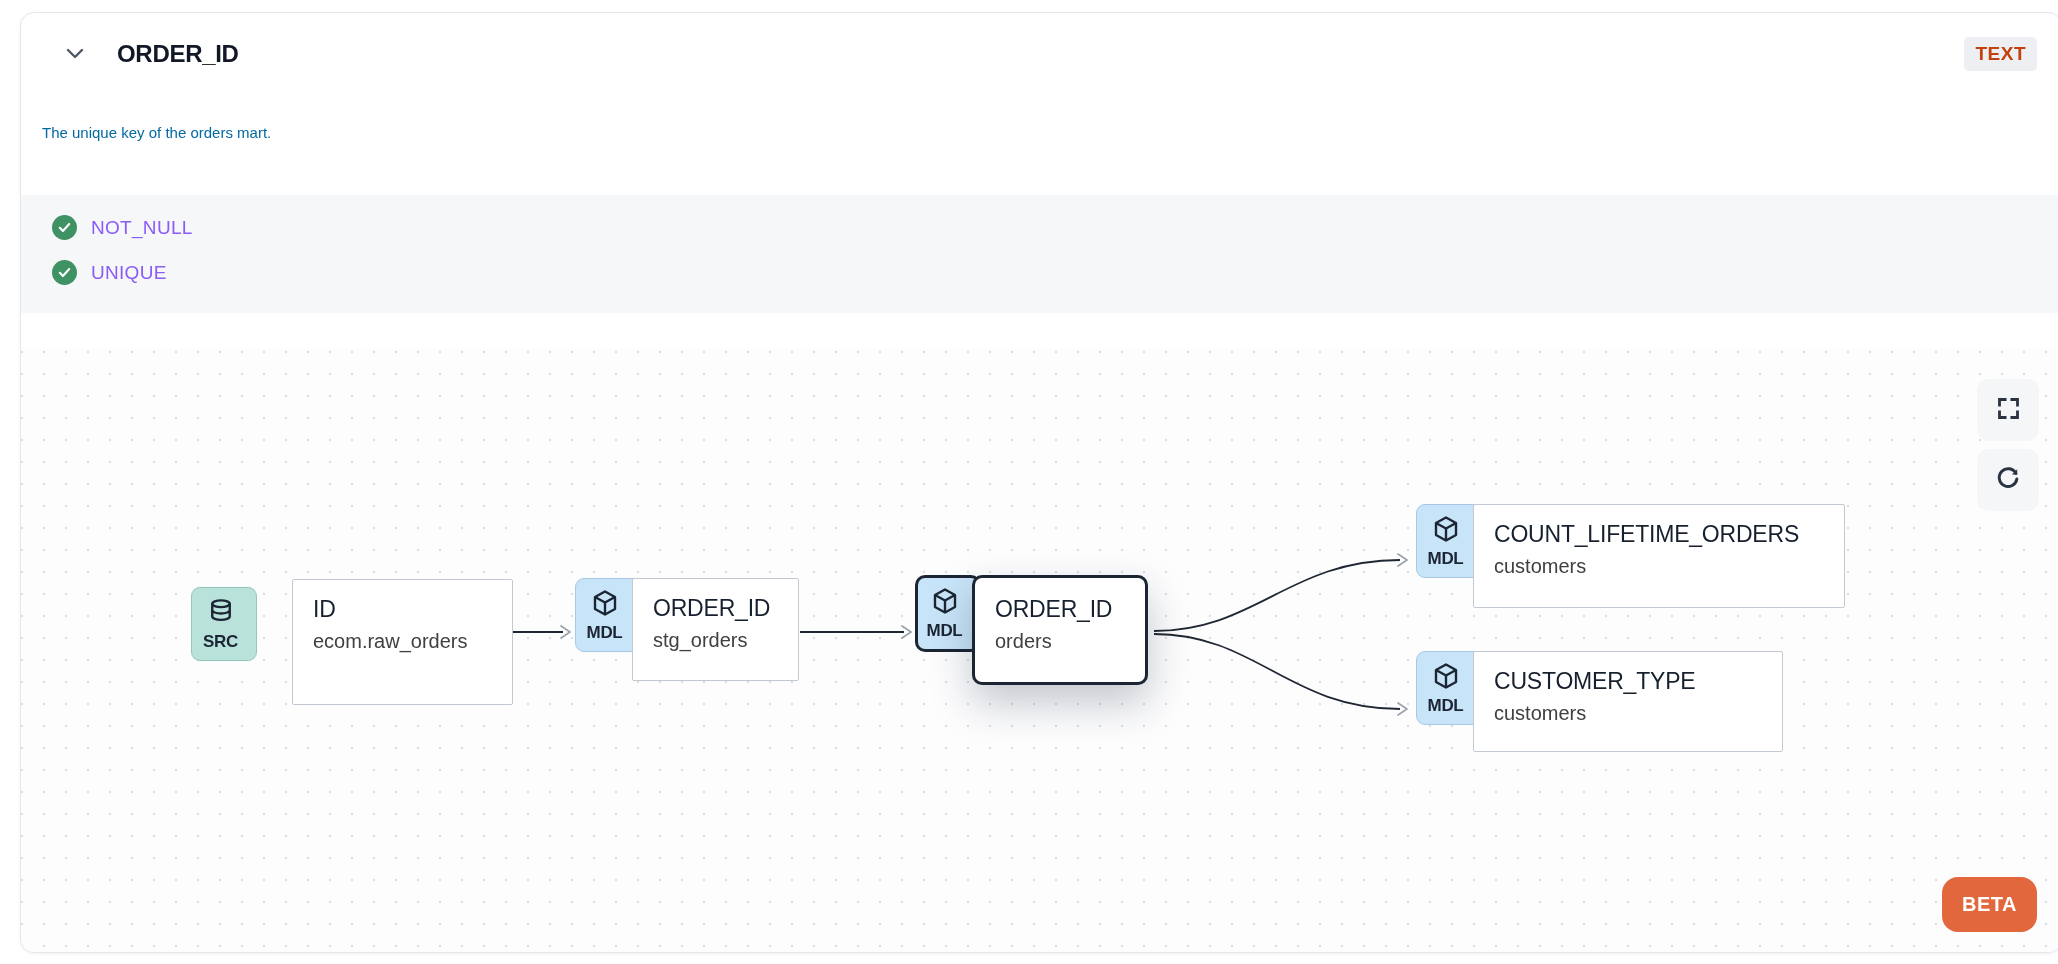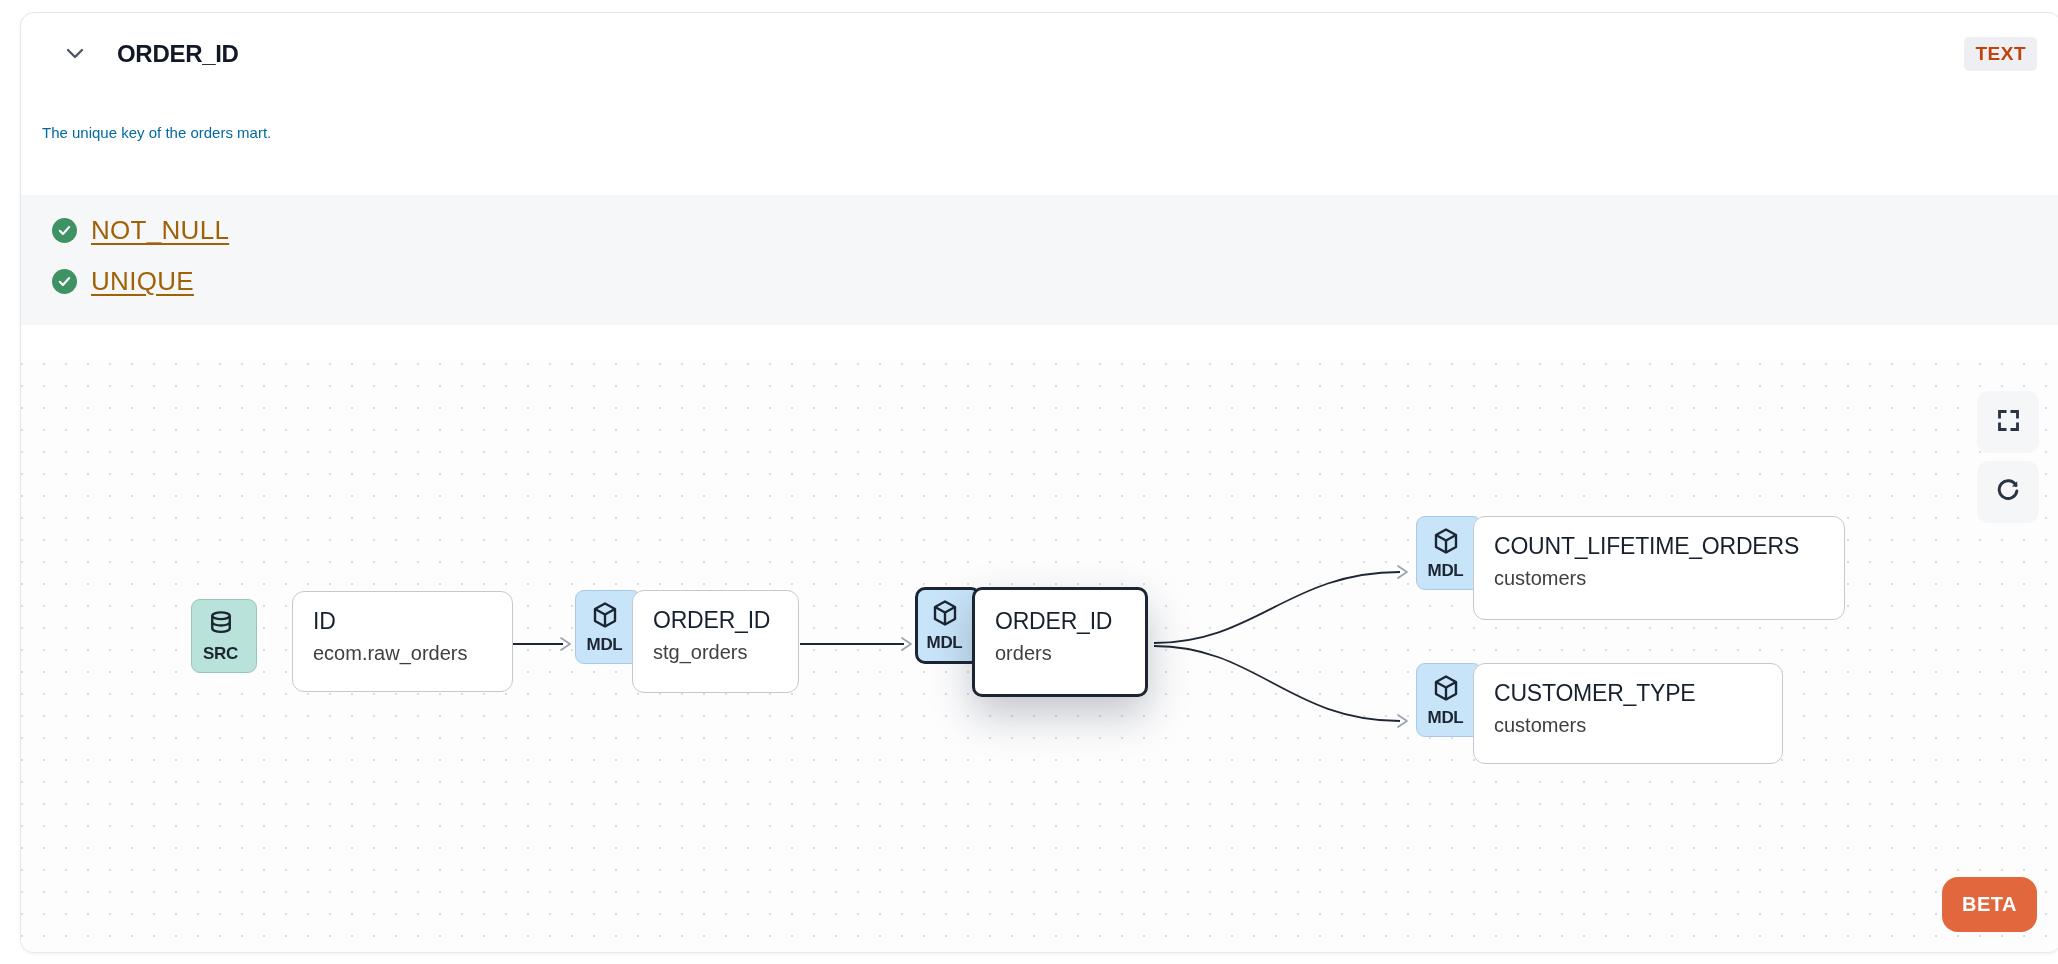--- a/index.html
+++ b/index.html
@@ -19,42 +19,42 @@
   .hdr-spacer { flex:1; }
   .type-badge { background:#edeff3; color:#c2410c; font-size:19px; font-weight:600; letter-spacing:0.5px; padding:6px 11px; border-radius:5px; }
 
   
   .desc { padding:17px 24px 0 21px; font-size:15px; color:#0369a1; }
 
   
   .tests { margin-top:18px; background:#f6f7f9; padding:20px 24px 8px 31px; }
   .test-row { display:flex; align-items:center; gap:14px; margin-bottom:20px; }
   .check-circle { width:25px; height:25px; border-radius:50%; background:#3f9264; display:flex; align-items:center; justify-content:center; flex:0 0 auto; }
-  .test-link { font-size:26px; font-weight:500; letter-spacing:0.3px; color:#a16207; text-decoration:underline; text-underline-offset:4px; cursor:pointer; }
+  .test-link { font-size:19px; font-weight:500; letter-spacing:0.3px; color:#8b5cf6; text-underline-offset:4px; cursor:pointer; }
 
   
   .canvas {
     position:relative; flex:1;
     background-color:#fdfdfe;
     background-image:radial-gradient(#d9dce1 1.4px, transparent 1.5px);
     background-size:22px 22px; background-position:12px 14px;
   }
   .edges { position:absolute; left:0; top:0; }
 
   .node { position:absolute; display:flex; align-items:flex-start; }
   .nbadge {
     width:66px; height:74px; border-radius:9px;
     display:flex; flex-direction:column; align-items:center; justify-content:center; gap:1px;
     padding-right:7px; color:#1b2534; position:relative; z-index:0;
   }
   .nbadge.src { background:#b9e2da; border:1px solid #93c6bc;margin-top:8px; }
   .nbadge.mdl { background:#c8e4f8; border:1px solid #a7c9e5; }
   .nbadge .blabel { font-size:17px; font-weight:600; letter-spacing:-0.3px; }
   .ncard {
-    margin-left:-9px; background:#ffffff; border:1px solid #c3c9d2; border-radius:12px;
+    margin-left:-9px; background:#ffffff; border:1px solid #c3c9d2; border-radius:2px;
     padding:16px 20px 0 20px; position:relative; z-index:1;
   }
   .ncard .ntitle { font-size:23px; font-weight:500; letter-spacing:-0.2px; color:#16202e; white-space:nowrap; }
   .ncard .nsub { margin-top:7px; font-size:20px; color:#404040; white-space:nowrap; }
 
   .node.selected .nbadge { border:3px solid #1b2534; height:77px; border-radius:10px; }
   .node.selected .ncard { border:3px solid #1b2534; border-radius:10px; box-shadow:0 18px 42px rgba(25,35,55,.25); }
 
   
   .canvas-btn {
@@ -129,21 +129,21 @@
       <div class="nbadge src">
         <span>
           <svg width="30" height="30" viewBox="0 0 24 24" fill="none" stroke="currentColor" stroke-width="1.9">
             <ellipse cx="12" cy="5.4" rx="7" ry="2.7"></ellipse>
             <path d="M5 5.4v10.2c0 1.5 3.1 2.7 7 2.7s7-1.2 7-2.7V5.4"></path>
             <path d="M19 10.5c0 1.5-3.1 2.7-7 2.7s-7-1.2-7-2.7"></path>
           </svg>
         </span>
         <span class="blabel">SRC</span>
       </div>
-      <div class="ncard" style="width:221px; height:101px;margin-left:35px;">
+      <div class="ncard" style="width:221px; height:126px;margin-left:35px;">
         <div class="ntitle">ID</div>
         <div class="nsub">ecom.raw_orders</div>
       </div>
     </div>
 
     <div class="node" style="left:554px; top:229px;">
       <div class="nbadge mdl">
         <span>
           <svg width="30" height="30" viewBox="0 0 24 24" fill="none" stroke="currentColor" stroke-width="1.9" stroke-linejoin="round">
             <path d="M12 2.8l8 4.4v9.6l-8 4.4-8-4.4V7.2l8-4.4z"></path>

